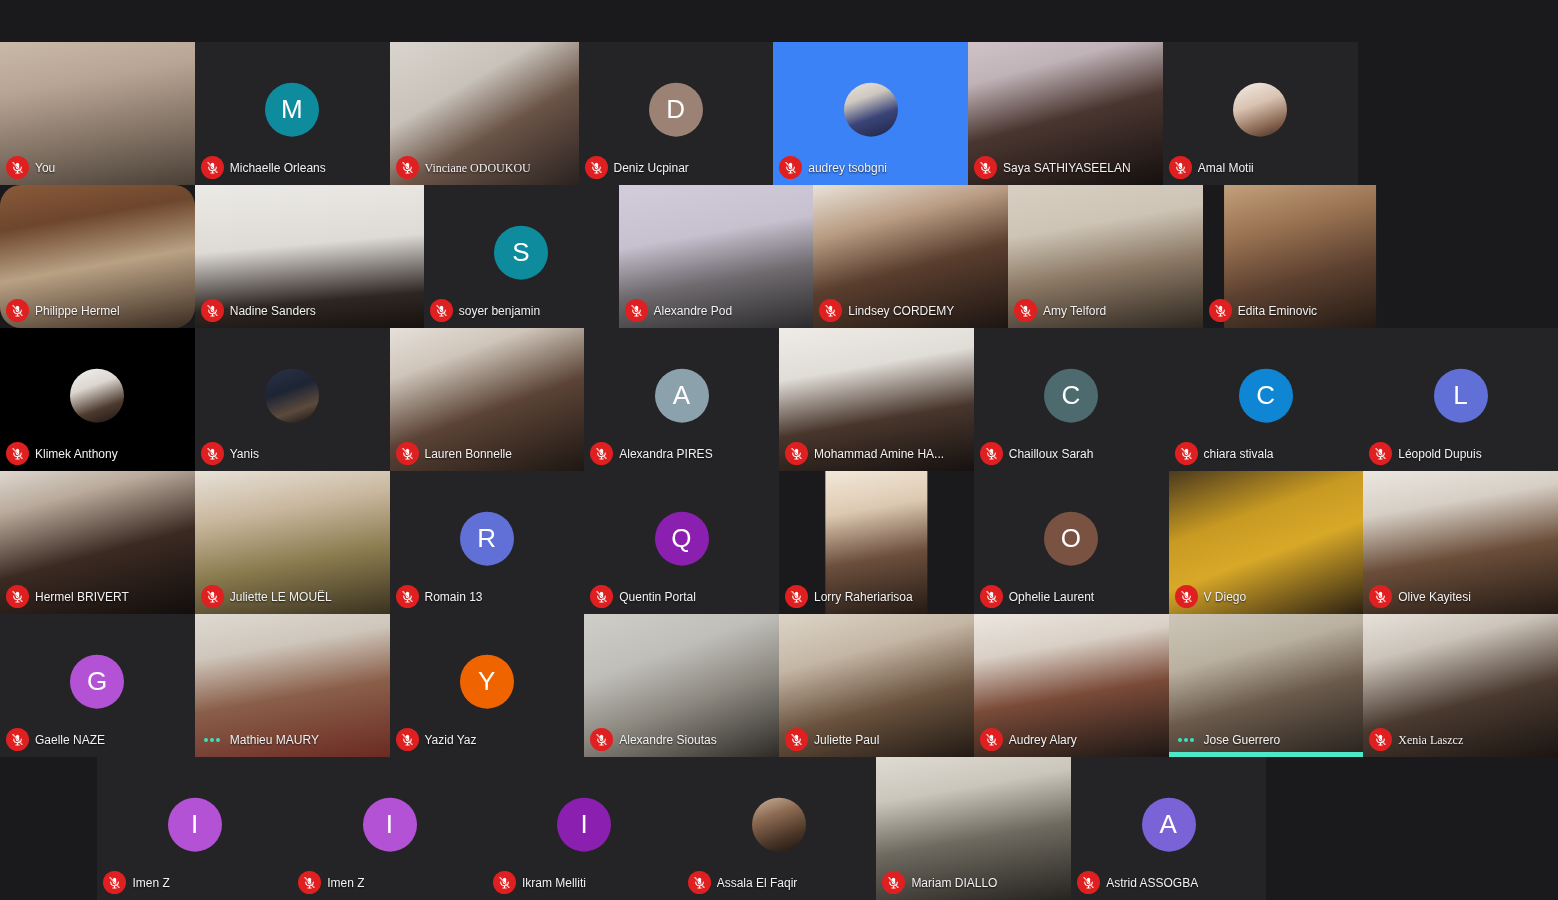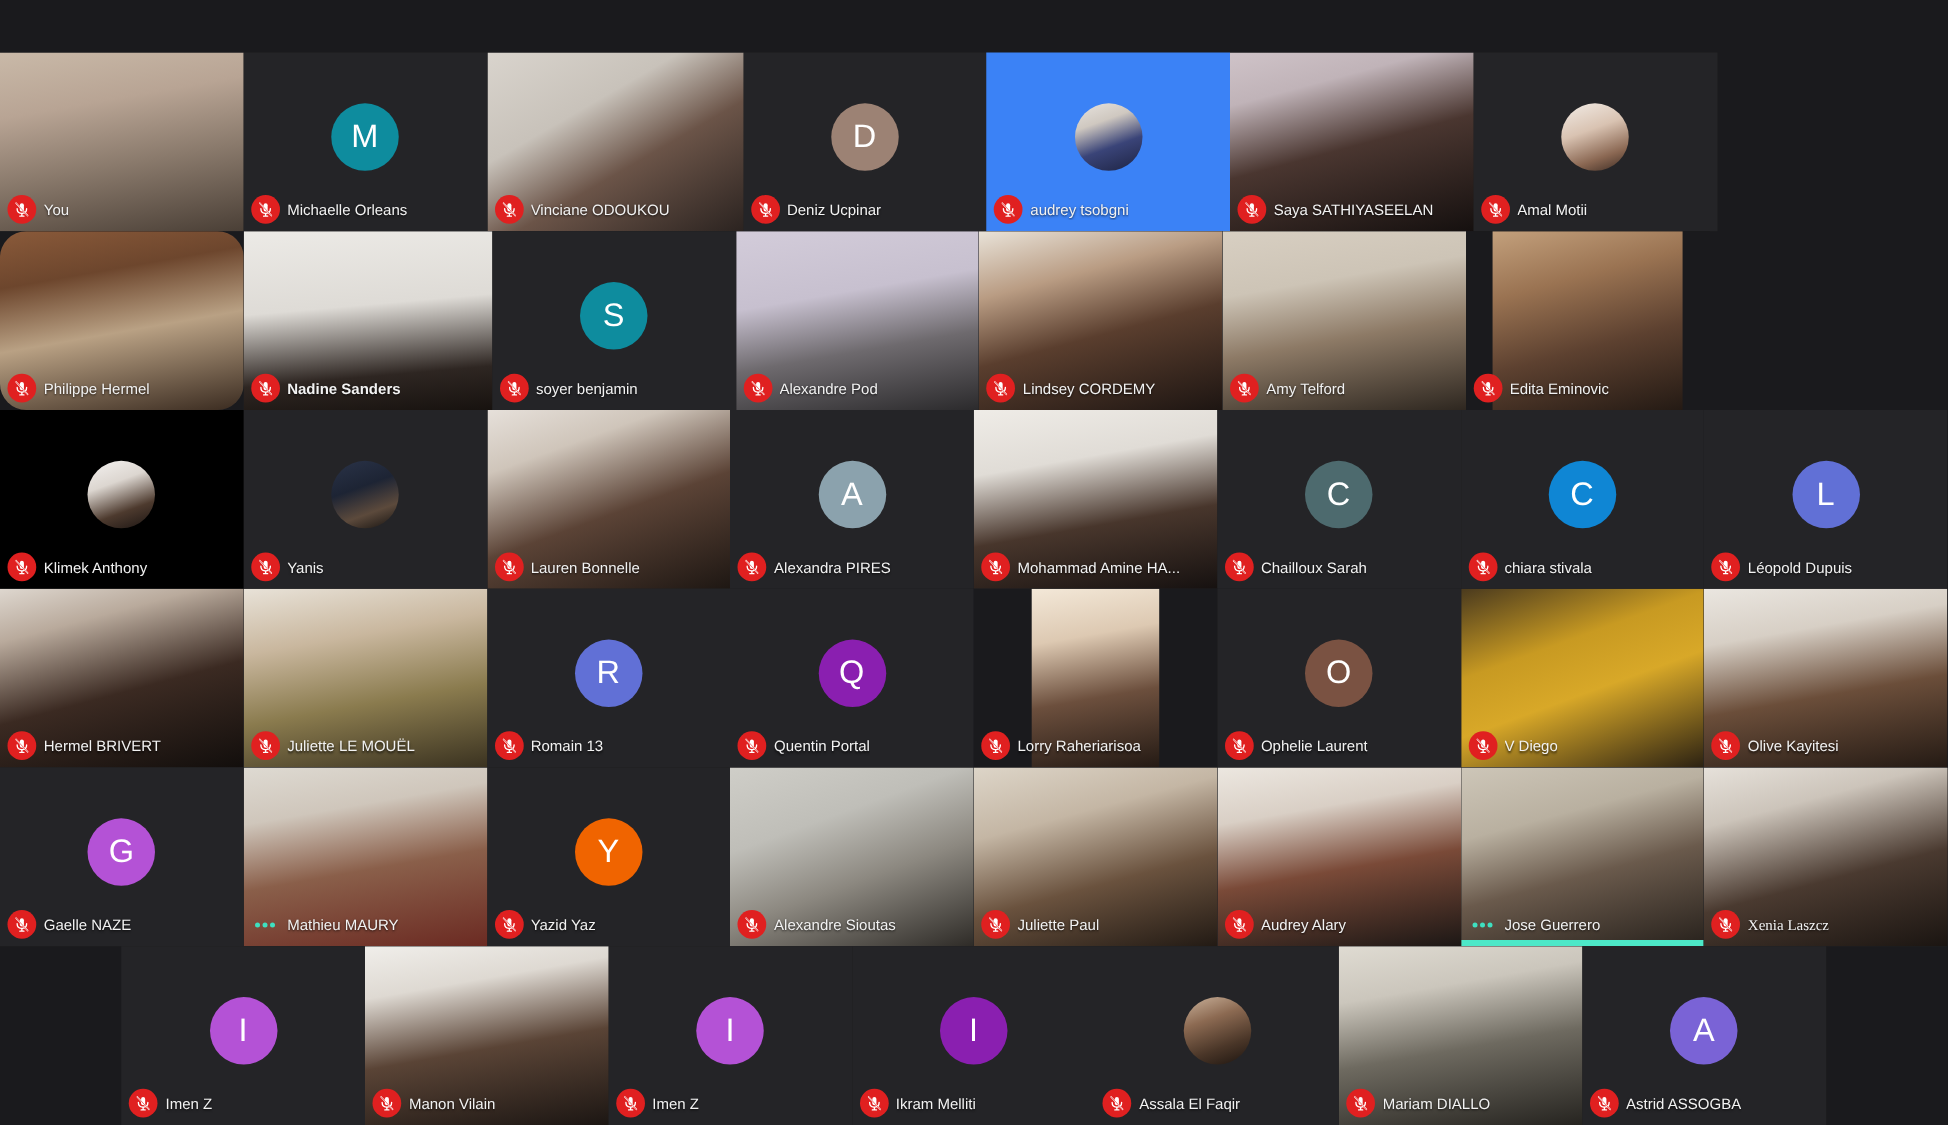--- a/index.html
+++ b/index.html
@@ -126,21 +126,21 @@
             <svg width="13" height="13" viewBox="0 0 24 24" aria-hidden="true">
               <path fill="#ffffff" d="M12 3a3 3 0 0 0-3 3v6a3 3 0 0 0 6 0V6a3 3 0 0 0-3-3z"></path>
               <path fill="#ffffff" d="M6 11a1 1 0 0 0-2 0 8 8 0 0 0 7 7.94V21H9a1 1 0 0 0 0 2h6a1 1 0 0 0 0-2h-2v-2.06A8 8 0 0 0 20 11a1 1 0 0 0-2 0 6 6 0 0 1-12 0z"></path>
               <path stroke="#ffffff" stroke-width="2.2" stroke-linecap="round" d="M3.5 2.8 L20.5 21.2"></path>
               <path stroke="#e02020" stroke-width="0.9" stroke-linecap="round" d="M3.5 2.8 L20.5 21.2"></path>
             </svg>
           </div>
           <span class="nm">Michaelle Orleans</span>
         </div>
       </div>
-      <div class="tile" style="width: 205px; height: 143px;">
+      <div class="tile" style="width: 189px; height: 143px; font-family: Liberation Serif, serif;">
         <div class="vid" style="background: linear-gradient(150deg, rgb(217, 212, 205) 0%, rgb(200, 194, 186) 34%, rgb(107, 84, 72) 60%, rgb(43, 35, 32) 100%);"></div>
         <div class="namebar">
           <div class="mic">
             <svg width="13" height="13" viewBox="0 0 24 24" aria-hidden="true">
               <path fill="#ffffff" d="M12 3a3 3 0 0 0-3 3v6a3 3 0 0 0 6 0V6a3 3 0 0 0-3-3z"></path>
               <path fill="#ffffff" d="M6 11a1 1 0 0 0-2 0 8 8 0 0 0 7 7.94V21H9a1 1 0 0 0 0 2h6a1 1 0 0 0 0-2h-2v-2.06A8 8 0 0 0 20 11a1 1 0 0 0-2 0 6 6 0 0 1-12 0z"></path>
               <path stroke="#ffffff" stroke-width="2.2" stroke-linecap="round" d="M3.5 2.8 L20.5 21.2"></path>
               <path stroke="#e02020" stroke-width="0.9" stroke-linecap="round" d="M3.5 2.8 L20.5 21.2"></path>
             </svg>
           </div>
@@ -212,21 +212,21 @@
             <svg width="13" height="13" viewBox="0 0 24 24" aria-hidden="true">
               <path fill="#ffffff" d="M12 3a3 3 0 0 0-3 3v6a3 3 0 0 0 6 0V6a3 3 0 0 0-3-3z"></path>
               <path fill="#ffffff" d="M6 11a1 1 0 0 0-2 0 8 8 0 0 0 7 7.94V21H9a1 1 0 0 0 0 2h6a1 1 0 0 0 0-2h-2v-2.06A8 8 0 0 0 20 11a1 1 0 0 0-2 0 6 6 0 0 1-12 0z"></path>
               <path stroke="#ffffff" stroke-width="2.2" stroke-linecap="round" d="M3.5 2.8 L20.5 21.2"></path>
               <path stroke="#e02020" stroke-width="0.9" stroke-linecap="round" d="M3.5 2.8 L20.5 21.2"></path>
             </svg>
           </div>
           <span class="nm">Philippe Hermel</span>
         </div>
       </div>
-      <div class="tile" style="width: 199px; height: 143px; font-weight: bold;">
+      <div class="tile" style="width: 229px; height: 143px;">
         <div class="vid" style="background: linear-gradient(175deg, rgb(236, 234, 230) 0%, rgb(222, 219, 214) 42%, rgb(46, 38, 34) 78%, rgb(23, 18, 15) 100%);"></div>
         <div class="namebar">
           <div class="mic">
             <svg width="13" height="13" viewBox="0 0 24 24" aria-hidden="true">
               <path fill="#ffffff" d="M12 3a3 3 0 0 0-3 3v6a3 3 0 0 0 6 0V6a3 3 0 0 0-3-3z"></path>
               <path fill="#ffffff" d="M6 11a1 1 0 0 0-2 0 8 8 0 0 0 7 7.94V21H9a1 1 0 0 0 0 2h6a1 1 0 0 0 0-2h-2v-2.06A8 8 0 0 0 20 11a1 1 0 0 0-2 0 6 6 0 0 1-12 0z"></path>
               <path stroke="#ffffff" stroke-width="2.2" stroke-linecap="round" d="M3.5 2.8 L20.5 21.2"></path>
               <path stroke="#e02020" stroke-width="0.9" stroke-linecap="round" d="M3.5 2.8 L20.5 21.2"></path>
             </svg>
           </div>
@@ -650,34 +650,20 @@
             <svg width="13" height="13" viewBox="0 0 24 24" aria-hidden="true">
               <path fill="#ffffff" d="M12 3a3 3 0 0 0-3 3v6a3 3 0 0 0 6 0V6a3 3 0 0 0-3-3z"></path>
               <path fill="#ffffff" d="M6 11a1 1 0 0 0-2 0 8 8 0 0 0 7 7.94V21H9a1 1 0 0 0 0 2h6a1 1 0 0 0 0-2h-2v-2.06A8 8 0 0 0 20 11a1 1 0 0 0-2 0 6 6 0 0 1-12 0z"></path>
               <path stroke="#ffffff" stroke-width="2.2" stroke-linecap="round" d="M3.5 2.8 L20.5 21.2"></path>
               <path stroke="#e02020" stroke-width="0.9" stroke-linecap="round" d="M3.5 2.8 L20.5 21.2"></path>
             </svg>
           </div>
           <span class="nm">Imen Z</span>
         </div>
       </div>
-      <div class="tile" style="width: 194.75px; height: 143px;">
-        <div class="vid" style="background: linear-gradient(170deg, rgb(240, 238, 234) 0%, rgb(222, 217, 210) 24%, rgb(90, 68, 54) 56%, rgb(28, 22, 19) 100%);"></div>
-        <div class="namebar">
-          <div class="mic">
-            <svg width="13" height="13" viewBox="0 0 24 24" aria-hidden="true">
-              <path fill="#ffffff" d="M12 3a3 3 0 0 0-3 3v6a3 3 0 0 0 6 0V6a3 3 0 0 0-3-3z"></path>
-              <path fill="#ffffff" d="M6 11a1 1 0 0 0-2 0 8 8 0 0 0 7 7.94V21H9a1 1 0 0 0 0 2h6a1 1 0 0 0 0-2h-2v-2.06A8 8 0 0 0 20 11a1 1 0 0 0-2 0 6 6 0 0 1-12 0z"></path>
-              <path stroke="#ffffff" stroke-width="2.2" stroke-linecap="round" d="M3.5 2.8 L20.5 21.2"></path>
-              <path stroke="#e02020" stroke-width="0.9" stroke-linecap="round" d="M3.5 2.8 L20.5 21.2"></path>
-            </svg>
-          </div>
-          <span class="nm">Manon Vilain</span>
-        </div>
-      </div>
       <div class="tile" style="width: 194.75px; height: 143px; background: rgb(36, 36, 39);">
         <div class="avatar" style="background: rgb(180, 82, 214);">I</div>
         <div class="namebar">
           <div class="mic">
             <svg width="13" height="13" viewBox="0 0 24 24" aria-hidden="true">
               <path fill="#ffffff" d="M12 3a3 3 0 0 0-3 3v6a3 3 0 0 0 6 0V6a3 3 0 0 0-3-3z"></path>
               <path fill="#ffffff" d="M6 11a1 1 0 0 0-2 0 8 8 0 0 0 7 7.94V21H9a1 1 0 0 0 0 2h6a1 1 0 0 0 0-2h-2v-2.06A8 8 0 0 0 20 11a1 1 0 0 0-2 0 6 6 0 0 1-12 0z"></path>
               <path stroke="#ffffff" stroke-width="2.2" stroke-linecap="round" d="M3.5 2.8 L20.5 21.2"></path>
               <path stroke="#e02020" stroke-width="0.9" stroke-linecap="round" d="M3.5 2.8 L20.5 21.2"></path>
             </svg>

